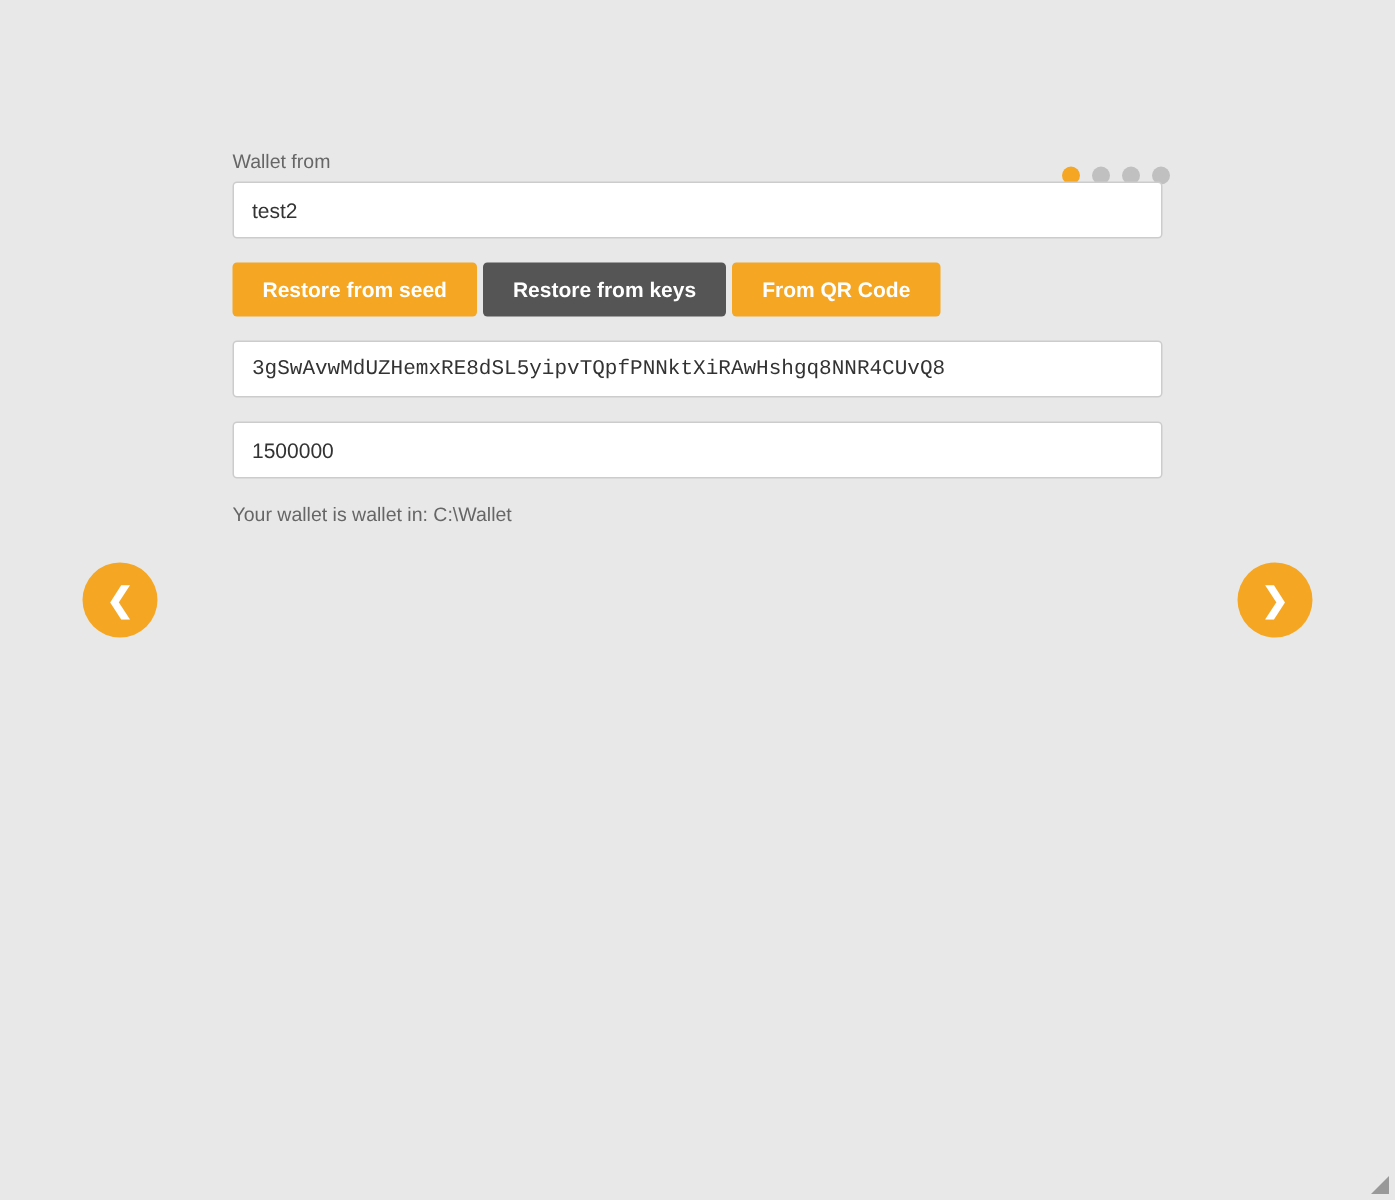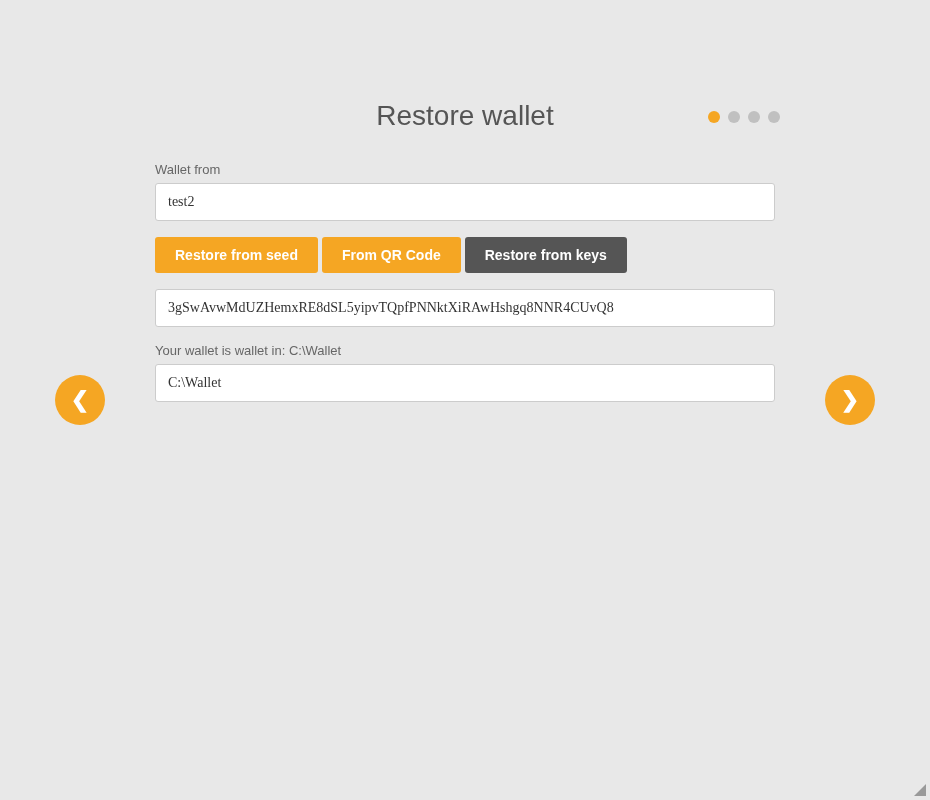--- a/index.html
+++ b/index.html
@@ -69,25 +69,25 @@
 
     .form-input {
       width: 100%;
       padding: 10px 12px;
       border: 1px solid #ccc;
       border-radius: 3px;
       font-size: 14px;
       color: #333;
       background: #fff;
       outline: none;
-      font-family: Liberation Serif, serif;
+      font-family: Liberation Mono, monospace;
     }
 
     .wallet-name-input {
-      font-family: Liberation Serif, serif;
+      font-family: Liberation Sans, sans-serif;
     }
 
     .tab-group {
       display: flex;
       gap: 4px;
       margin-bottom: 16px;
       align-items: center;
     }
 
     .tab-btn {
@@ -176,40 +176,41 @@
 <button class="nav-btn nav-btn-left">
   <span class="nav-chevron">❮</span>
 </button>
 
 <button class="nav-btn nav-btn-right">
   <span class="nav-chevron">❯</span>
 </button>
 
 <div class="main-container">
 
-  <h1 class="page-title">Restore wallet</h1>
 
   <div class="form-group">
     <label class="form-label">Wallet from</label>
     <input type="text" class="form-input wallet-name-input" value="test2" style="">
   </div>
 
   <div class="tab-group">
     <button class="tab-btn tab-btn-active">Restore from seed</button>
+    <button class="tab-btn tab-btn-selected">Restore from keys</button>
     <button class="tab-btn tab-btn-orange">From QR Code</button>
-    <button class="tab-btn tab-btn-selected">Restore from keys</button>
   </div>
 
   <div class="form-group">
     <input type="text" class="form-input" value="3gSwAvwMdUZHemxRE8dSL5yipvTQpfPNNktXiRAwHshgq8NNR4CUvQ8" style="">
   </div>
 
 
 
+  <div class="form-group">
+    <input type="text" class="form-input wallet-name-input" value="1500000" style="">
+  </div>
 
   <div class="form-group">
     <label class="form-label">Your wallet is wallet in: C:\Wallet</label>
-    <input type="text" class="form-input wallet-name-input" value="C:\Wallet" style="">
   </div>
 
 </div>
 
 <div class="resize-handle"></div>
 
 </body></html>

